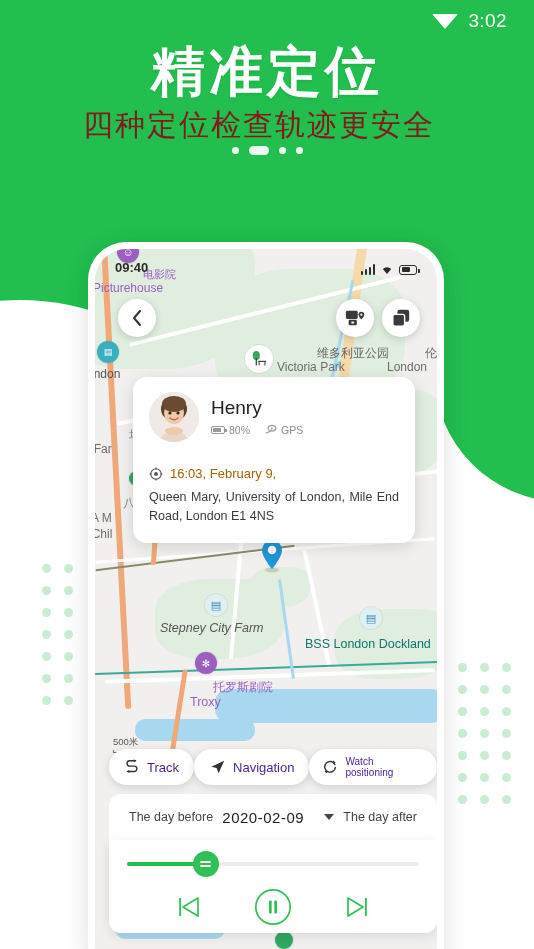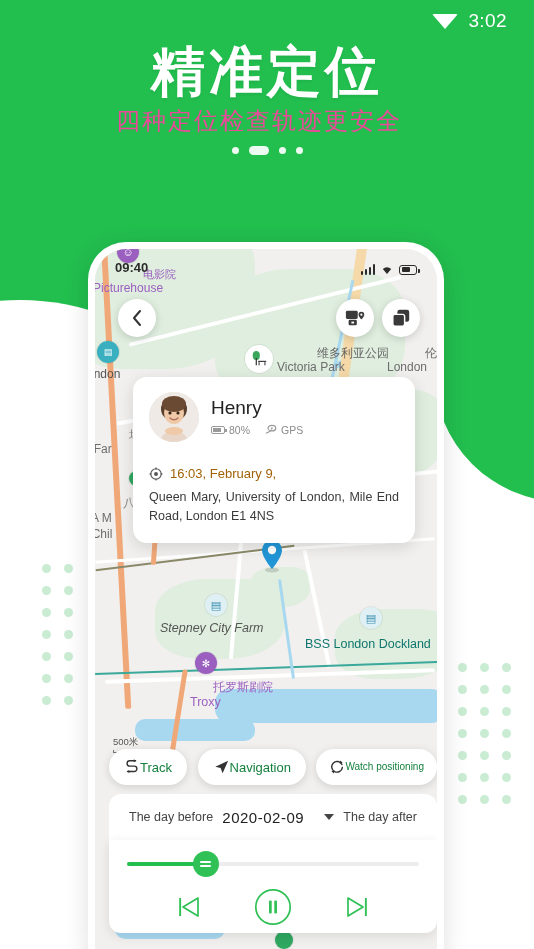--- a/index.html
+++ b/index.html
@@ -46,21 +46,21 @@
   .sb-time{ color:#fff; font-size:19px; letter-spacing:.4px; }
 
   
   .hero-title{
     position:absolute; top:36px; left:0; width:534px; text-align:center;
     color:#fff; font-size:54px; font-weight:bold; letter-spacing:4px;
     z-index:6; text-shadow:0 2px 3px rgba(0,0,0,.06);
   }
   .hero-sub{
     position:absolute; top:105px; left:0; width:518px; text-align:center;
-    color:#ec4899; font-size:24px; letter-spacing:2px; z-index:6;
+    color:#7f1d1d; font-size:30px; letter-spacing:2px; z-index:6;
   }
   .hero-dots{
     position:absolute; top:146px; left:0; width:534px; z-index:6;
     display:flex; align-items:center; justify-content:center; gap:10px;
   }
   .hd{ width:7px;height:7px;border-radius:50%;background:#fff;opacity:.92; }
   .hd.active{ width:20px;height:9px;border-radius:5px; }
 
   
   .dotgrid{ position:absolute; z-index:1; display:grid; gap:13px; }
@@ -157,22 +157,22 @@
   .scale .bar{ width:42px;height:3px;border-left:1px solid #777;
                border-right:1px solid #777;border-bottom:1px solid #777;
                margin-top:1px; }
 
   
   .actions{ position:absolute; left:14px; top:500px; width:328px; z-index:4;
             display:flex; align-items:center; justify-content:space-between; }
   .pill{
     background:#fff; border-radius:20px; height:36px;
     box-shadow:0 2px 8px rgba(0,0,0,.14);
-    display:flex; align-items:center; padding:0 15px;
-    font-size:13px; color:#15803d;
+    display:flex; align-items:center; gap:7px; padding:0 15px;
+    font-size:13px; color:#4c1d95;
   }
   .pill.two{ padding:0 13px; font-size:10px; line-height:1.15; }
 
   
   .datebar{
     position:absolute; left:14px; top:545px; width:328px; height:46px;
     background:#fff; border-radius:12px 12px 0 0; z-index:4;
     display:flex; align-items:center; justify-content:space-between;
     padding:0 20px; font-size:12.5px; color:#444;
   }

